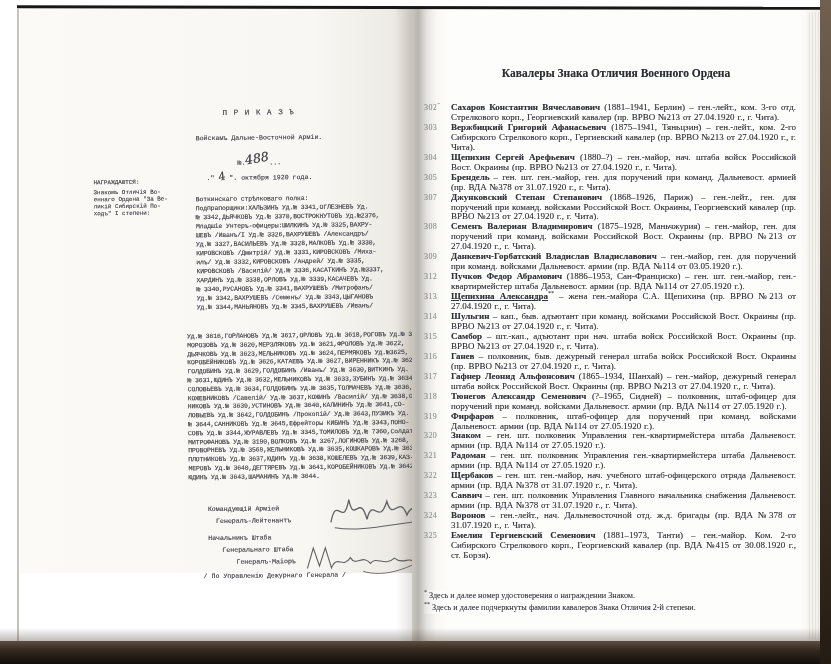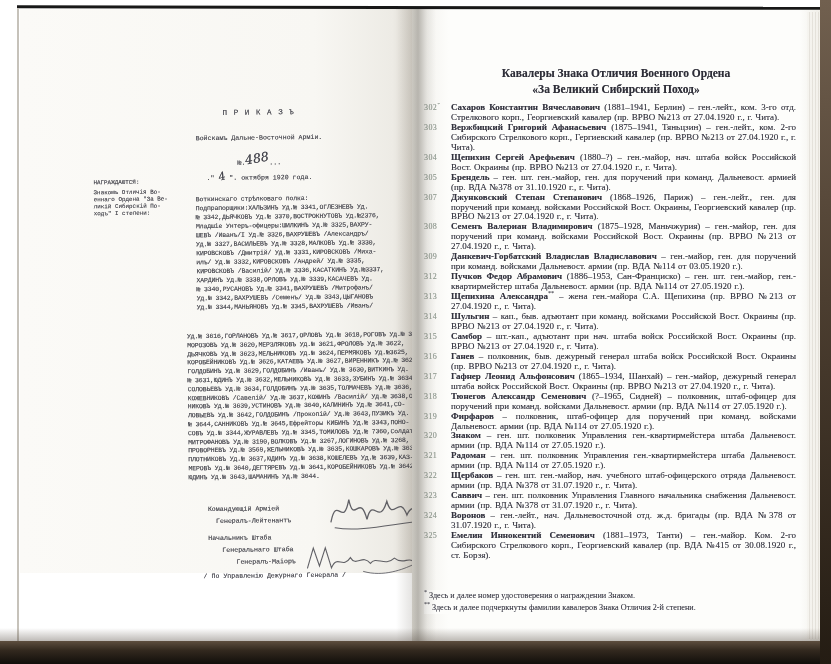--- a/index.html
+++ b/index.html
@@ -51,21 +51,21 @@
 
   
   .rtitle{position:absolute;left:12px;top:58px;width:384px;text-align:center;
     font-weight:bold;font-size:11.5px;line-height:15.5px;color:#2e2e38;text-shadow:0 0 .3px rgba(46,46,56,.5);}
   .entries{position:absolute;left:12px;top:95px;width:372px;height:486px;overflow:hidden;}
   p.entry{margin:0;padding-left:27px;text-indent:-27px;text-align:justify;
     font-size:9px;line-height:9.95px;color:#33333f;word-spacing:.6px;text-shadow:0 0 .3px rgba(51,51,63,.45);}
   .num{display:inline-block;width:23px;margin-right:4px;text-indent:0;
     color:#93a092;font-size:8px;letter-spacing:.4px;opacity:.92;}
   .ename{font-weight:bold;}
-  .u{}
+  .u{text-decoration:underline;}
   sup{font-size:6px;line-height:0;vertical-align:super;}
   .footnotes{position:absolute;left:12px;top:582px;width:372px;background:#fdfdfb;}
   p.fn{margin:0;font-size:8.2px;line-height:11.8px;color:#3a3a46;text-shadow:0 0 .3px rgba(58,58,70,.4);}
 </style>
 </head>
 <body>
 
 <div class="scan">
 
   <div class="page page-left">
@@ -138,45 +138,44 @@
         <path d="M60 32 C80 38 100 30 109 26" stroke-width=".9"></path>
       </svg>
 
       <div class="tw footerline">/ По Управленію Дежурнаго Генерала /</div>
     </div>
   </div>
 
   <div class="page page-right">
     <div class="rtitle">
       <div>Кавалеры Знака Отличия Военного Ордена</div>
-      <div>«За Великий Сибирский Поход»</div>
     </div>
 
     <div class="entries">
       <p class="entry"><span class="num"><span>302</span><sup>*</sup></span><span class="ename">Сахаров Константин Вячеславович</span><sup></sup><span> (1881–1941, Берлин) – ген.-лейт., ком. 3-го отд. Стрелкового корп., Георгиевский кавалер (пр. ВРВО №213 от 27.04.1920 г., г. Чита).</span></p>
       <p class="entry"><span class="num"><span>303</span><sup></sup></span><span class="ename">Вержбицкий Григорий Афанасьевич</span><sup></sup><span> (1875–1941, Тяньцзин) – ген.-лейт., ком. 2-го Сибирского Стрелкового корп., Гергиевский кавалер (пр. ВРВО №213 от 27.04.1920 г., г. Чита).</span></p>
       <p class="entry"><span class="num"><span>304</span><sup></sup></span><span class="ename">Щепихин Сергей Арефьевич</span><sup></sup><span> (1880–?) – ген.-майор, нач. штаба войск Российской Вост. Окраины (пр. ВРВО №213 от 27.04.1920 г., г. Чита).</span></p>
-      <p class="entry"><span class="num"><span>305</span><sup></sup></span><span class="ename">Брендель</span><sup></sup><span> – ген. шт. ген.-майор, ген. для поручений при команд. Дальневост. армией (пр. ВДА №378 от 31.10.1920 г., г. Чита).</span></p>
+      <p class="entry"><span class="num"><span>305</span><sup></sup></span><span class="ename">Брендель</span><sup></sup><span> – ген. шт. ген.-майор, ген. для поручений при команд. Дальневост. армией (пр. ВДА №378 от 31.07.1920 г., г. Чита).</span></p>
       <p class="entry"><span class="num"><span>307</span><sup></sup></span><span class="ename">Джунковский Степан Степанович</span><sup></sup><span> (1868–1926, Париж) – ген.-лейт., ген. для поручений при команд. войсками Российской Вост. Окраины, Георгиевский кавалер (пр. ВРВО №213 от 27.04.1920 г., г. Чита).</span></p>
       <p class="entry"><span class="num"><span>308</span><sup></sup></span><span class="ename">Семенъ Валериан Владимирович</span><sup></sup><span> (1875–1928, Маньчжурия) – ген.-майор, ген. для поручений при команд. войсками Российской Вост. Окраины (пр. ВРВО №213 от 27.04.1920 г., г. Чита).</span></p>
       <p class="entry"><span class="num"><span>309</span><sup></sup></span><span class="ename">Данкевич-Горбатский Владислав Владиславович</span><sup></sup><span> – ген.-майор, ген. для поручений при команд. войсками Дальневост. армии (пр. ВДА №114 от 03.05.1920 г.).</span></p>
       <p class="entry"><span class="num"><span>312</span><sup></sup></span><span class="ename">Пучков Федор Абрамович</span><sup></sup><span> (1886–1953, Сан-Франциско) – ген. шт. ген.-майор, ген.-квартирмейстер штаба Дальневост. армии (пр. ВДА №114 от  27.05.1920 г.).</span></p>
       <p class="entry"><span class="num"><span>313</span><sup></sup></span><span class="ename u">Щепихина Александра</span><sup>**</sup><span> – жена ген.-майора С.А. Щепихина (пр. ВРВО №213 от 27.04.1920 г., г. Чита).</span></p>
       <p class="entry"><span class="num"><span>314</span><sup></sup></span><span class="ename">Шульгин</span><sup></sup><span> – кап., быв. адъютант при команд. войсками Российской Вост. Окраины (пр. ВРВО №213 от 27.04.1920 г., г. Чита).</span></p>
       <p class="entry"><span class="num"><span>315</span><sup></sup></span><span class="ename">Самбор</span><sup></sup><span> – шт.-кап., адъютант при нач. штаба войск Российской Вост. Окраины (пр. ВРВО №213 от 27.04.1920 г., г. Чита).</span></p>
       <p class="entry"><span class="num"><span>316</span><sup></sup></span><span class="ename">Ганев</span><sup></sup><span> – полковник, быв. дежурный генерал штаба войск Российской Вост. Окраины (пр. ВРВО №213 от 27.04.1920 г., г. Чита).</span></p>
       <p class="entry"><span class="num"><span>317</span><sup></sup></span><span class="ename">Гафнер Леонид Альфонсович</span><sup></sup><span> (1865–1934, Шанхай) – ген.-майор, дежурный генерал штаба войск Российской Вост. Окраины (пр. ВРВО №213 от 27.04.1920 г., г. Чита).</span></p>
       <p class="entry"><span class="num"><span>318</span><sup></sup></span><span class="ename">Тюнегов Александр Семенович</span><sup></sup><span> (?–1965, Сидней) – полковник, штаб-офицер для поручений при команд. войсками Дальневост. армии (пр. ВДА №114 от 27.05.1920 г.).</span></p>
       <p class="entry"><span class="num"><span>319</span><sup></sup></span><span class="ename">Фирфаров</span><sup></sup><span> – полковник, штаб-офицер для поручений при команд. войсками Дальневост. армии (пр. ВДА №114 от 27.05.1920 г.).</span></p>
       <p class="entry"><span class="num"><span>320</span><sup></sup></span><span class="ename">Знаком</span><sup></sup><span> – ген. шт. полковник Управления ген.-квартирмейстера штаба Дальневост. армии (пр. ВДА №114 от 27.05.1920 г.).</span></p>
       <p class="entry"><span class="num"><span>321</span><sup></sup></span><span class="ename">Радоман</span><sup></sup><span> – ген. шт. полковник Управления ген.-квартирмейстера штаба Дальневост. армии (пр. ВДА №114 от 27.05.1920 г.).</span></p>
       <p class="entry"><span class="num"><span>322</span><sup></sup></span><span class="ename">Щербаков</span><sup></sup><span> – ген. шт. ген.-майор, нач. учебного штаб-офицерского отряда Дальневост. армии (пр. ВДА №378 от 31.07.1920 г., г. Чита).</span></p>
       <p class="entry"><span class="num"><span>323</span><sup></sup></span><span class="ename">Саввич</span><sup></sup><span> – ген. шт. полковник Управления Главного начальника снабжения Дальневост. армии (пр. ВДА №378 от 31.07.1920 г., г. Чита).</span></p>
       <p class="entry"><span class="num"><span>324</span><sup></sup></span><span class="ename">Воронов</span><sup></sup><span> – ген.-лейт., нач. Дальневосточной отд. ж.д. бригады (пр. ВДА №378 от 31.07.1920 г., г. Чита).</span></p>
-      <p class="entry"><span class="num"><span>325</span><sup></sup></span><span class="ename">Емелин Иннокентий Семенович</span><sup></sup><span> (1881–1973, Танти) – ген.-майор. Ком. 2-го Сибирского Стрелкового корп., Георгиевский кавалер (пр. ВДА №415 от 30.08.1920 г., ст. Борзя).</span></p>
+      <p class="entry"><span class="num"><span>325</span><sup></sup></span><span class="ename">Емелин Гергиевский Семенович</span><sup></sup><span> (1881–1973, Танти) – ген.-майор. Ком. 2-го Сибирского Стрелкового корп., Георгиевский кавалер (пр. ВДА №415 от 30.08.1920 г., ст. Борзя).</span></p>
     </div>
 
     <div class="footnotes">
       <p class="fn"><sup>*</sup><span> Здесь и далее номер удостоверения о награждении Знаком.</span></p>
       <p class="fn"><sup>**</sup><span> Здесь и далее подчеркнуты фамилии кавалеров Знака Отличия 2-й степени.</span></p>
     </div>
   </div>
 
   <div class="pageedges"></div>
   <div class="gutter"></div>

